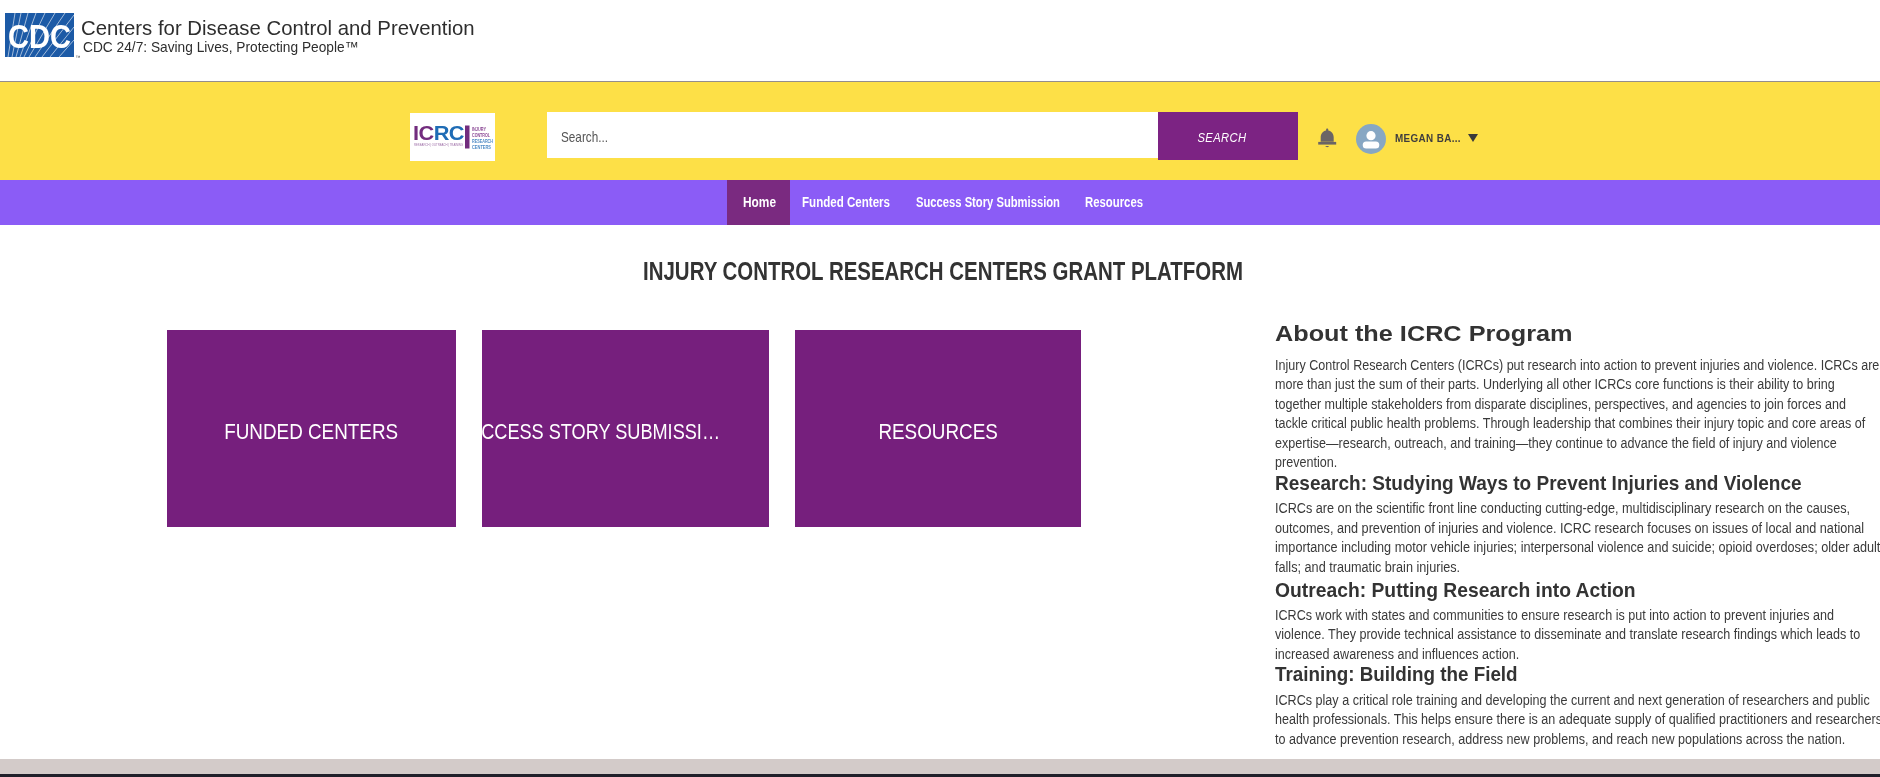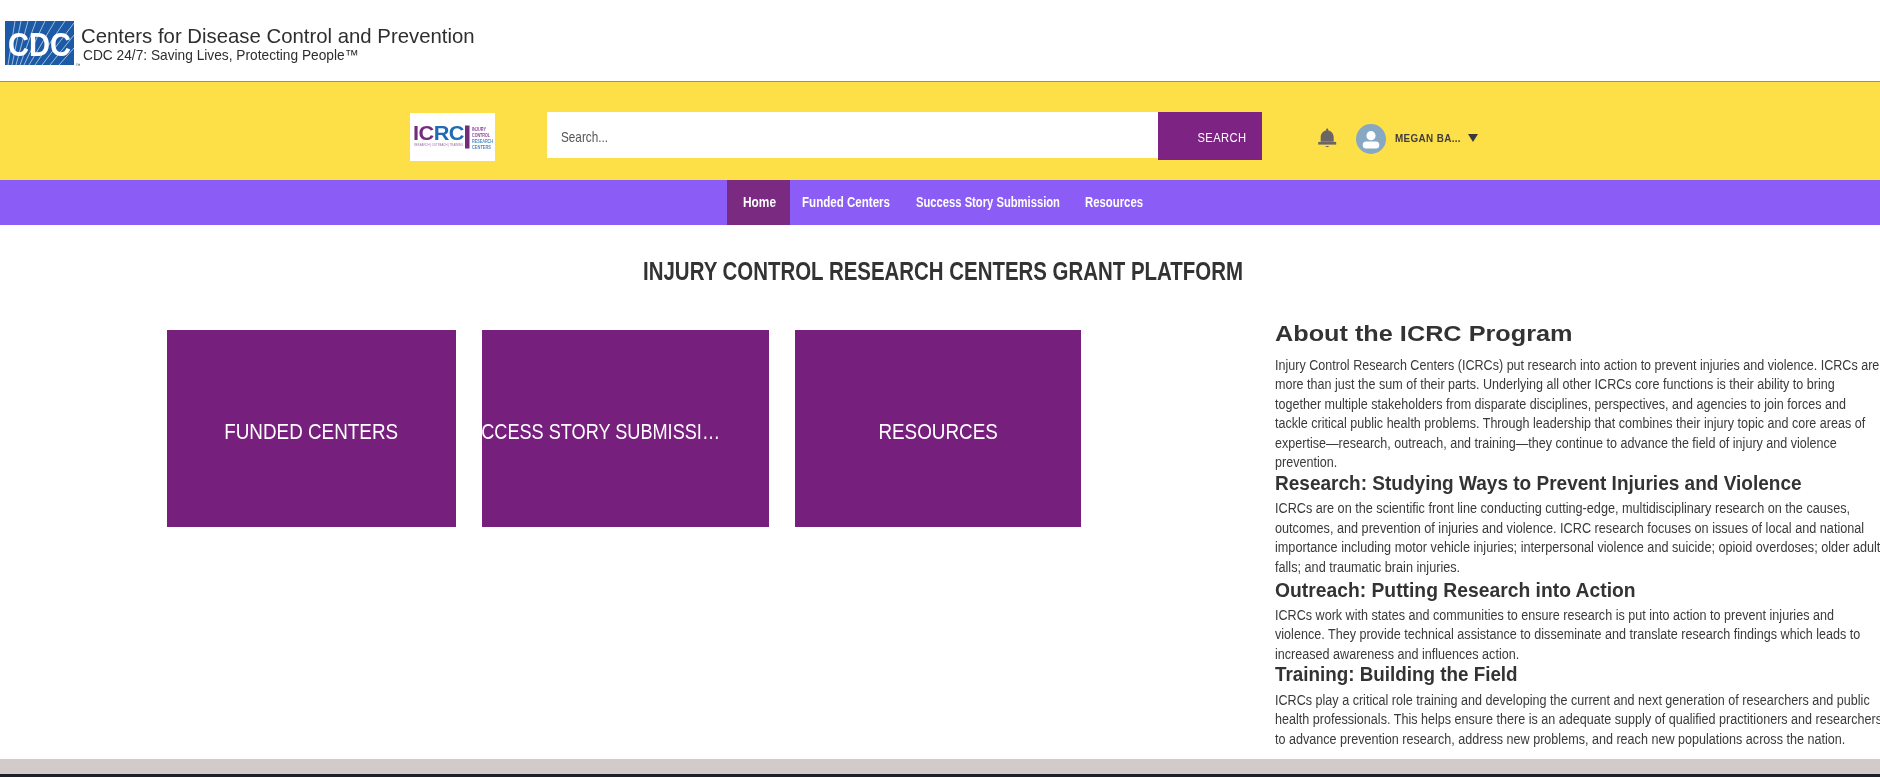--- a/index.html
+++ b/index.html
@@ -1,32 +1,32 @@
 <!DOCTYPE html>
 <html><head>
 <meta charset="utf-8">
 <style>
   * { margin:0; padding:0; box-sizing:border-box; }
   html,body { width:1880px; height:777px; overflow:hidden; background:#fff;
     font-family:"Liberation Sans", sans-serif; }
   
-  #hdr { position:absolute; left:0; top:8px; width:1880px; height:81px; background:#fff; }
+  #hdr { position:absolute; left:0; top:0; width:1880px; height:81px; background:#fff; }
   #cdclogo { position:absolute; left:5px; top:13px; }
   #cdctitle { position:absolute; left:80.6px; top:15.7px; font-size:21px; color:#2e2e2e;
       white-space:nowrap; transform:scaleX(0.969); transform-origin:0 0; }
   #cdcsub { position:absolute; left:82.7px; top:39px; font-size:14.3px; color:#2e2e2e;
       white-space:nowrap; transform:scaleX(0.96); transform-origin:0 0; }
   
   #graybar { position:absolute; left:0; top:81px; width:1880px; height:99px; background:#fde047;
       box-shadow:inset 0 1px 0 #948d8d; }
   #icrcbox { position:absolute; left:410px; top:32px; width:85px; height:48px; background:#fff; }
   #searchin { position:absolute; left:547px; top:31px; width:664px; height:46px; background:#fff; }
   #searchph { position:absolute; left:14px; top:17px; font-size:14.5px; color:#555;
       transform:scaleX(0.81); transform-origin:0 0; }
-  #searchbtn { position:absolute; left:1158px; top:31px; width:104px; height:48px; background:#7c2383; }
+  #searchbtn { position:absolute; left:1158px; top:31px; width:140px; height:48px; background:#7c2383;font-style:italic; }
   #searchbtn span { position:absolute; left:0; top:2px; width:128px; text-align:center; line-height:48px;
       color:#fff; font-size:13.5px; letter-spacing:0.5px; transform:scaleX(0.83); transform-origin:64px 0; }
   #bell { position:absolute; left:1318px; top:46.5px; }
   #avatar { position:absolute; left:1356px; top:42.5px; width:30px; height:30px; border-radius:50%;
       background:#87a7c3; }
   #uname { position:absolute; left:1395px; top:50.5px; font-size:11px; font-weight:bold;
       color:#3f3d3e; letter-spacing:0.4px; white-space:nowrap; transform:scaleX(0.898); transform-origin:0 0; }
   #caret { position:absolute; left:1468px; top:53px; width:0; height:0;
       border-left:5px solid transparent; border-right:5px solid transparent;
       border-top:8px solid #3a3a3a; }

